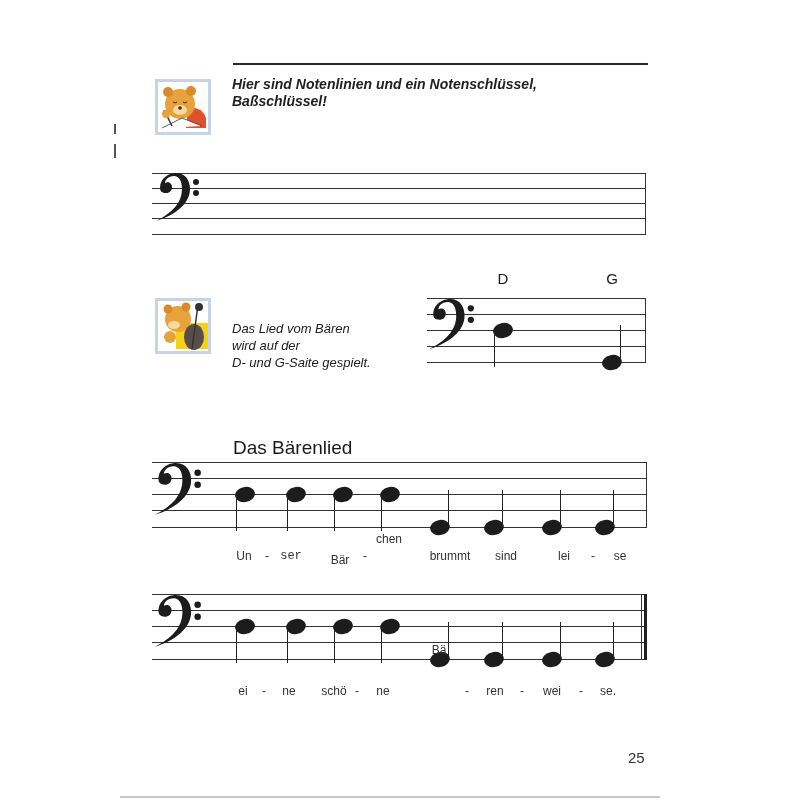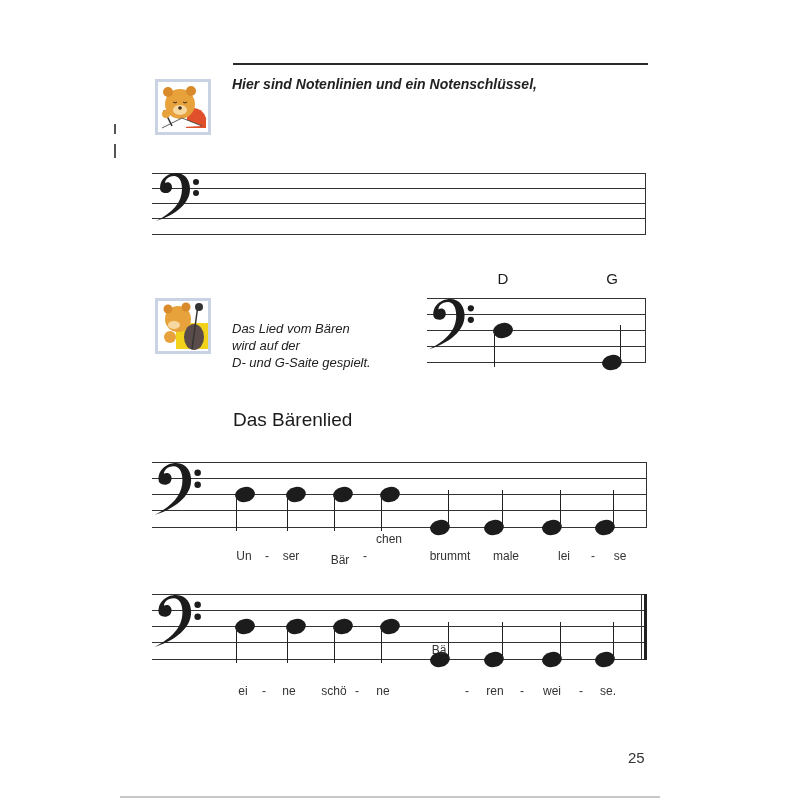--- a/index.html
+++ b/index.html
@@ -19,21 +19,21 @@
       border: 3px solid #c9d3e3; background: #f4f6fb; box-sizing: border-box;
     }
     .staff { position: absolute; }
     .staff .line { position: absolute; left: 0; right: 0; height: 1.2px; background: #333; }
     .staff .barline { position: absolute; width: 1.2px; background: #333; }
     .staff .barline.thick { width: 3px; background: #222; }
     .clef { position: absolute; }
     .note { position: absolute; width: 20px; height: 15px; border-radius: 50%; background: #1c1c1c; transform: rotate(-12deg); }
     .stem { position: absolute; width: 1.3px; background: #222; }
     .lyric { position: absolute; font-size: 12px; color: #333; white-space: nowrap; transform: translateX(-50%); }
-    .title { position: absolute; font-size: 19px; color: #1a1a1a; }
+    .title { position: absolute; font-size: 19px; color: #1a1a1a; margin-top: 28px; }
     .string-label { position: absolute; font-size: 15px; color: #1a1a1a; transform: translateX(-50%); }
     .page-number { position: absolute; font-size: 15px; color: #333; }
     .bottom-edge { position: absolute; left: 120px; right: 140px; height: 2px; background: #c8c8c8; }
   </style>
 </head>
 <body>
 
 <div class="margin-mark" style="left:114px; top:124px; height:10px;"></div>
 <div class="margin-mark" style="left:114px; top:144px; height:14px;"></div>
 
@@ -49,20 +49,21 @@
     <ellipse cx="22" cy="28" rx="7" ry="5" fill="#f6d8a0"></ellipse>
     <circle cx="22" cy="26" r="1.8" fill="#3a2a1a"></circle>
     <path d="M15 20 q2 2 4 0 M25 20 q2 2 4 0" stroke="#3a2a1a" stroke-width="1" fill="none"></path>
     <path d="M4 46 L24 36 L44 44" stroke="#333" stroke-width="0.8" fill="#fff"></path>
     <line x1="6" y1="28" x2="14" y2="44" stroke="#333" stroke-width="1.5"></line>
     <circle cx="8" cy="32" r="4" fill="#e8a23c"></circle>
   </svg>
 </div>
 <div class="instruction" style="left:232px; top:76px;font-weight:bold;">
   <div>Hier sind Notenlinien und ein Notenschlüssel,</div>
+  <div>Baßschlüssel!</div>
 </div>
 
 <div class="staff" style="left:152px; top:173px; width:494px; height:62px;">
   <div class="line" style="top:0px;"></div>
   <div class="line" style="top:15px;"></div>
   <div class="line" style="top:30px;"></div>
   <div class="line" style="top:45px;"></div>
   <div class="line" style="top:61px;"></div>
   <div class="barline" style="right:0; top:0; height:62px;"></div>
   <svg class="clef" style="left:2px; top:-2px;" width="46" height="52" viewBox="0 0 46 52">
@@ -145,26 +146,26 @@
   <div class="stem" style="left:350px; top:28px; height:36px;"></div>
   <div class="note" style="left:390px; top:58px;"></div>
   <div class="stem" style="left:408px; top:28px; height:36px;"></div>
   <div class="note" style="left:443px; top:58px;"></div>
   <div class="stem" style="left:461px; top:28px; height:36px;"></div>
 </div>
 
 <div>
   <span class="lyric" style="left:244px; top:549px;">Un</span>
   <span class="lyric" style="left:267px; top:549px;">-</span>
-  <span class="lyric" style="left:291px; top:549px;">ser</span>
+  <span class="lyric" style="left:291px; top:549px;font-family:Liberation Mono, monospace;">ser</span>
   <span class="lyric" style="left:340px; top:553px;">Bär</span>
   <span class="lyric" style="left:365px; top:549px;">-</span>
   <span class="lyric" style="left:389px; top:532px;">chen</span>
   <span class="lyric" style="left:450px; top:549px;">brummt</span>
-  <span class="lyric" style="left:506px; top:549px;">male</span>
+  <span class="lyric" style="left:506px; top:549px;">sind</span>
   <span class="lyric" style="left:564px; top:549px;">lei</span>
   <span class="lyric" style="left:593px; top:549px;">-</span>
   <span class="lyric" style="left:620px; top:549px;">se</span>
 </div>
 
 <div class="staff" style="left:152px; top:594px; width:495px; height:66px;">
   <div class="line" style="top:0px;"></div>
   <div class="line" style="top:16px;"></div>
   <div class="line" style="top:32px;"></div>
   <div class="line" style="top:48px;"></div>

